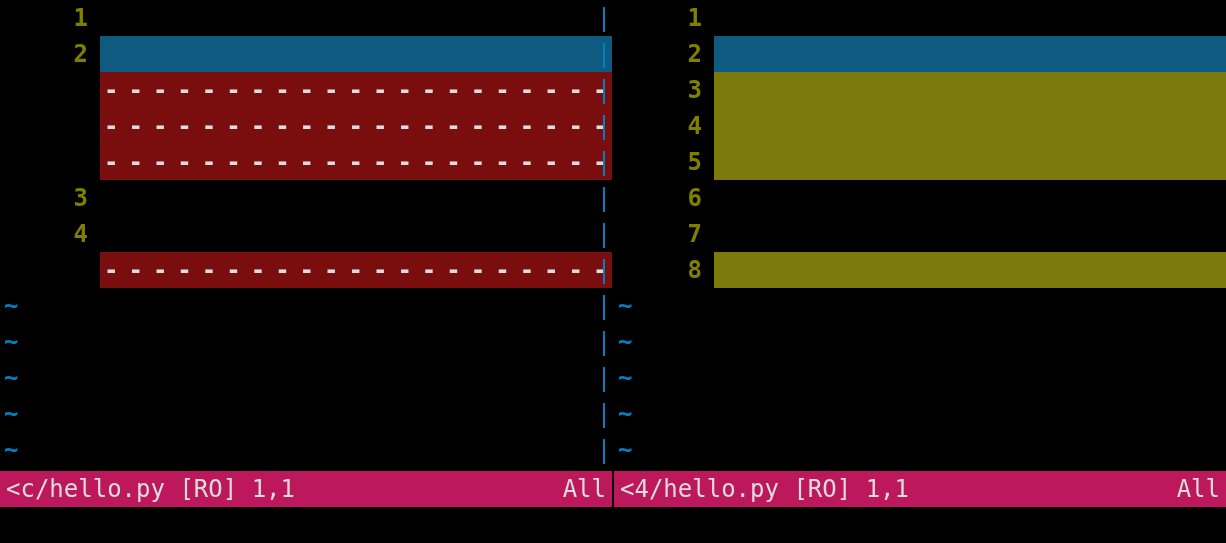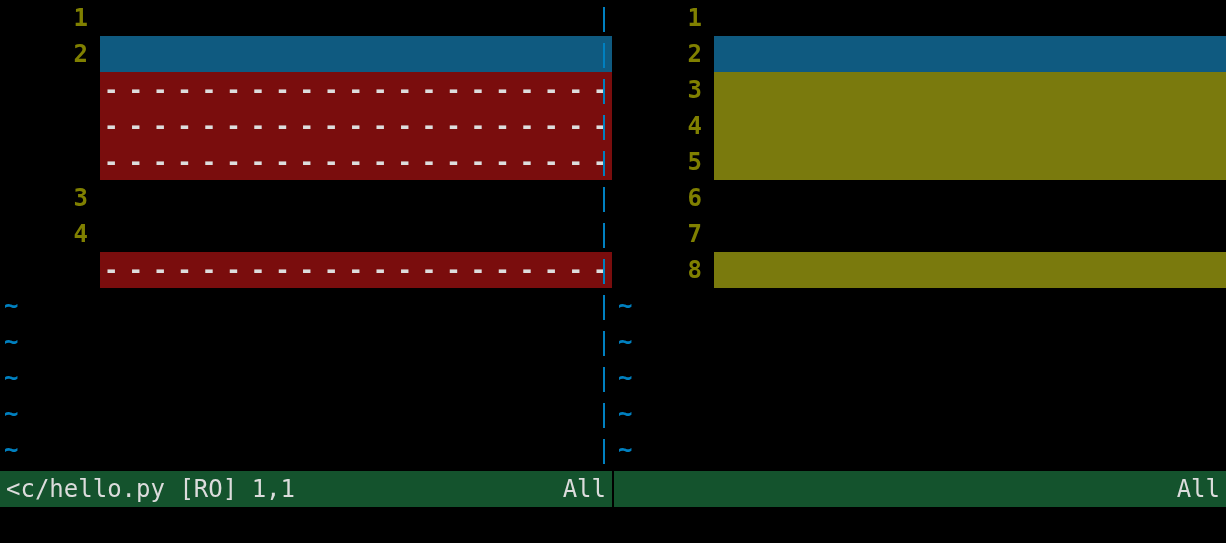--- a/index.html
+++ b/index.html
@@ -78,21 +78,21 @@
     letter-spacing: 10px;
     padding-left: 4px;
     font-weight: 600;
     z-index: 2;
     overflow: hidden;
     white-space: nowrap;
   }
 
   .status {
     height: 36px;
-    background: #14532d;
+    background: #be185d;
     color: #dcdcdc;
     display: flex;
     align-items: flex-start;
     padding: 0 6px;
     white-space: pre;
     gap: 36px;
   }
   .status .grow { flex: 1; }
   .cmdline { height: 36px; background: #000; }
 </style>
@@ -219,19 +219,20 @@
           
         </div>
         <div class="row"></div>
         <div class="row"></div>
         <div class="row"></div>
         <div class="row"></div>
         <div class="row"></div>
       </div>
     </div>
     <div class="status">
+      <span>&lt;4/hello.py [RO] 1,1</span>
       <span class="grow"></span>
       <span>All</span>
     </div>
     <div class="cmdline"></div>
   </div>
 
 </div>
 
 </body></html>

